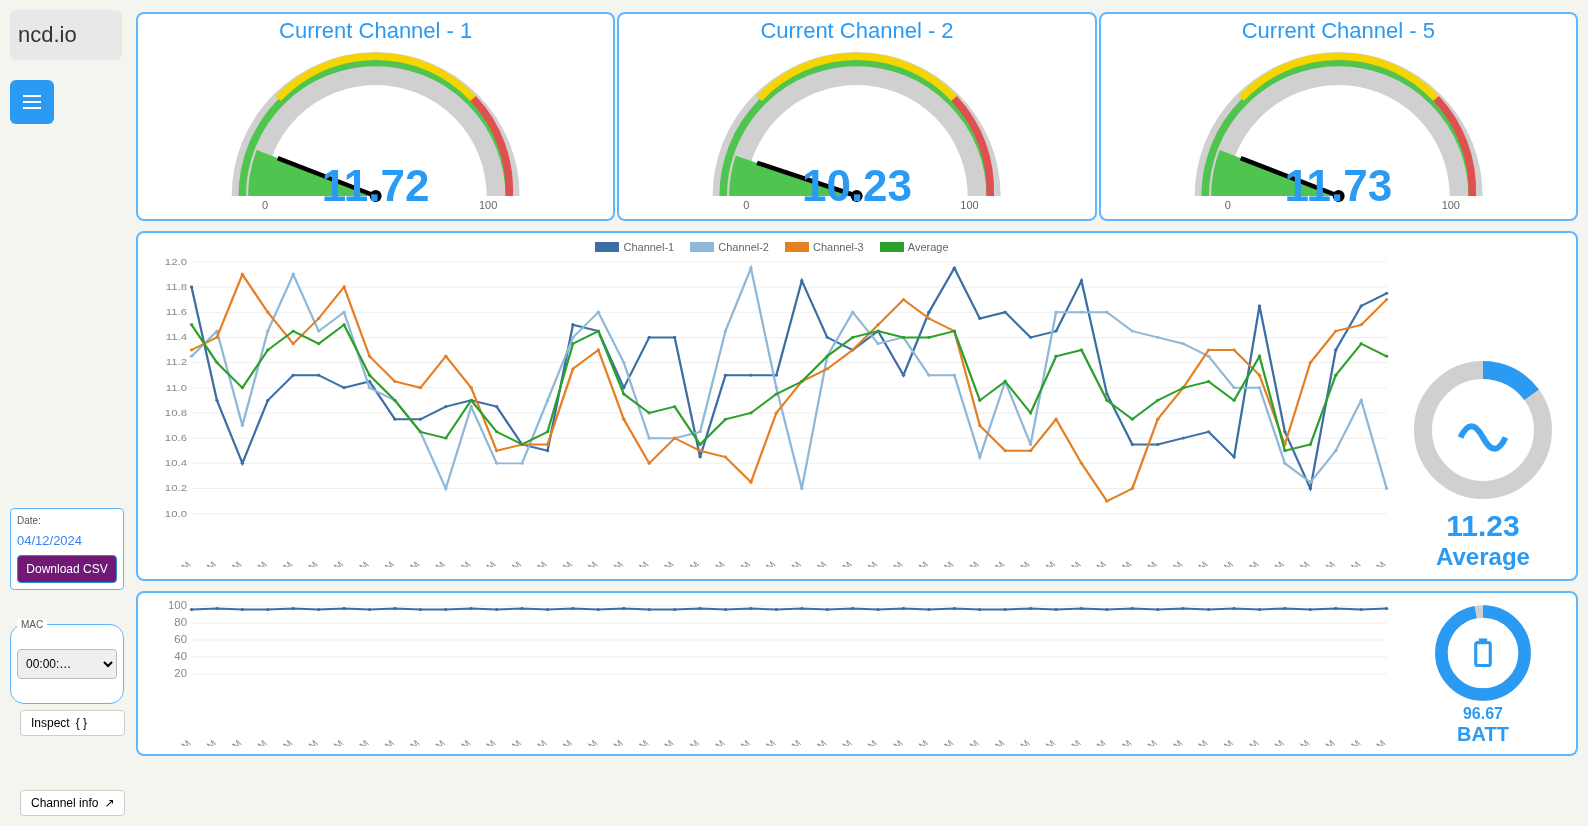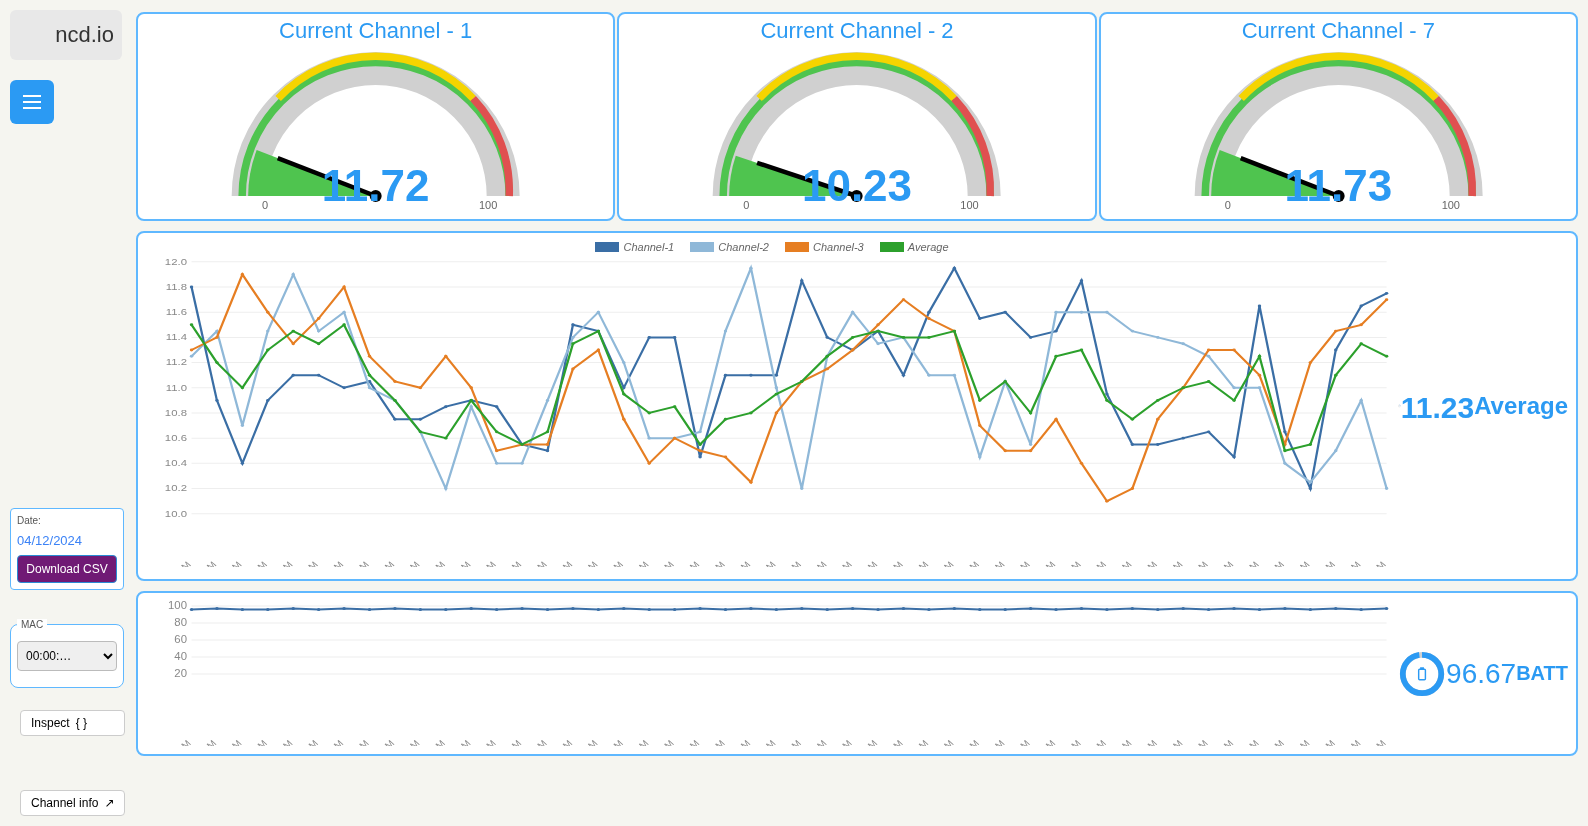--- a/index.html
+++ b/index.html
@@ -1,52 +1,52 @@
 <!DOCTYPE html>
 <html><head>
 <meta charset="utf-8">
 <style>
 * { box-sizing: border-box; margin: 0; padding: 0; }
 body { font-family: -apple-system, Helvetica, Arial, sans-serif; background: #f5f5f0; width: 1588px; height: 826px; overflow: hidden; position: relative; }
 .sidebar { position: absolute; left: 0; top: 0; width: 132px; height: 826px; padding: 10px; }
-.logo { background: #e8e8e8; border-radius: 6px; padding: 12px 8px; text-align: right; font-size: 22px; color: #333; margin-bottom: 20px; }
+.logo { background: #e8e8e8; border-radius: 6px; padding: 12px 8px; text-align: left; font-size: 22px; color: #333; margin-bottom: 20px; }
 .menu-btn { background: #2b9af3; border: none; border-radius: 6px; width: 44px; height: 44px; display: flex; align-items: center; justify-content: center; cursor: pointer; }
 .menu-btn svg { width: 18px; height: 18px; fill: #fff; }
 .date-panel { position: absolute; left: 10px; top: 508px; width: 114px; border: 1px solid #5fb8ff; border-radius: 4px; padding: 6px; background: #fff; }
 .date-label { font-size: 10px; color: #555; }
 .date-input { width: 100%; font-size: 13px; border: none; margin: 7px 0; color: #3b82f6; }
 .dl-btn { width: 100%; background: #701a75; color: #fff; border: 1px solid #2a8cd4; border-radius: 4px; padding: 6px 4px; font-size: 12px; cursor: pointer; }
-.mac-panel { position: absolute; left: 10px; top: 624px; width: 114px; border: 1px solid #5fb8ff; border-radius: 8px; padding: 16px 6px; background: #fff; }
+.mac-panel { position: absolute; left: 10px; top: 624px; width: 114px; border: 1px solid #5fb8ff; border-radius: 14px; padding: 24px 6px; background: #fff; }
 .mac-label { font-size: 10px; color: #555; position: absolute; top: -6px; left: 6px; background: #fff; padding: 0 4px; }
 .mac-select { width: 100%; border: 1px solid #bbb; border-radius: 4px; padding: 6px 4px; font-size: 12px; }
 .bottom-btns { position: absolute; left: 20px; bottom: 10px; display: flex; flex-direction: column; gap: 6px; }
 .small-btn { background: #fff; border: 1px solid #ccc; border-radius: 4px; padding: 5px 10px; font-size: 12px; cursor: pointer; display: flex; align-items: center; gap: 6px; margin-top: 48px; }
 .main { position: absolute; left: 136px; top: 12px; right: 10px; }
 .gauges { display: flex; gap: 2px; margin-bottom: 10px; }
 .gauge-card { flex: 1; background: #fff; border: 2px solid #5fb8ff; border-radius: 8px; padding: 4px 0 8px; text-align: center; }
 .gauge-title { color: #2b9af3; font-size: 22px; font-weight: 400; margin-bottom: 2px; }
 .gauge-wrap { position: relative; width: 100%; height: 165px; }
 .gauge-wrap svg { width: 100%; height: 100%; }
 .gauge-val { position: absolute; bottom: 0; left: 0; right: 0; font-size: 44px; font-weight: bold; color: #2b9af3; }
 .gauge-min { position: absolute; bottom: 0; left: 124px; font-size: 11px; color: #666; }
 .gauge-max { position: absolute; bottom: 0; right: 116px; font-size: 11px; color: #666; }
 .chart-card { background: #fff; border: 2px solid #5fb8ff; border-radius: 8px; padding: 8px; display: flex; margin-bottom: 10px; height: 350px; }
 .chart-area { flex: 1; height: 100%; position: relative; }
-.avg-widget { width: 170px; display: flex; align-items: center; justify-content: flex-end; }
+.avg-widget { width: 170px; display: flex; flex-direction: column; align-items: center; justify-content: flex-end; }
 .ring { width: 150px; height: 150px; }
 .avg-val { font-size: 30px; font-weight: bold; color: #2b9af3; text-align: center; margin-top: 4px; }
 .avg-lbl { font-size: 24px; font-weight: bold; color: #2b9af3; }
 .batt-card { background: #fff; border: 2px solid #5fb8ff; border-radius: 8px; padding: 8px; display: flex; height: 165px; }
-.legend { display: flex; gap: 16px; justify-content: center; font-size: 11px; color: #666; margin-bottom: 4px; font-style: italic; }
+.legend { display: flex; gap: 16px; justify-content: center; font-size: 11px; color: #666; margin-bottom: 4px; }
 .legend span { display: flex; align-items: center; gap: 4px; }
 .legend i { width: 24px; height: 10px; display: inline-block; }
 .ytick { font-size: 10px; fill: #888; text-anchor: end; }
 .xtick { font-size: 9px; fill: #888; text-anchor: end; }
 .grid line { stroke: #eee; stroke-width: 1; }
-.batt-val { font-size: 28px; font-weight: normal; color: #2b9af3; text-align: center; }
+.batt-val { font-size: 16px; font-weight: bold; color: #2b9af3; text-align: center; }
 .batt-lbl { font-size: 20px; font-weight: bold; color: #2b9af3; }
 </style>
 </head>
 <body>
 
 <div class="sidebar">
   <div class="logo">ncd.io</div>
   <button class="menu-btn">
     <svg viewBox="0 0 18 18">
         <rect y="2" width="18" height="2"></rect>
@@ -110,21 +110,21 @@
       <path d="M165 35 A89 89 0 0 1 189 100" fill="none" stroke="#e05050" stroke-width="5"></path>
       <line x1="100" y1="100" x2="33.6" y2="77.9" stroke="#000" stroke-width="3"></line>
       <circle cx="100" cy="100" r="4" fill="#000"></circle>
     </svg>
     <div class="gauge-min">0</div>
     <div class="gauge-max">100</div>
     <div class="gauge-val">10.23</div>
   </div>
       </div>
       <div class="gauge-card">
-        <div class="gauge-title">Current Channel - 7</div>
+        <div class="gauge-title">Current Channel - 5</div>
   <div class="gauge-wrap">
     <svg viewBox="0 0 200 110">
       <path d="M15 100 A85 85 0 0 1 185 100" fill="none" stroke="#d0d0d0" stroke-width="22"></path>
       <path d="M15 100 A85 85 0 0 1 20.7 69.4 L100 100 Z" fill="#4fc44f"></path>
       <path d="M11 100 A89 89 0 0 1 189 100" fill="none" stroke="#4fc44f" stroke-width="5"></path>
       <path d="M35 35 A89 89 0 0 1 165 35" fill="none" stroke="#f5d400" stroke-width="5"></path>
       <path d="M165 35 A89 89 0 0 1 189 100" fill="none" stroke="#e05050" stroke-width="5"></path>
       <line x1="100" y1="100" x2="34.7" y2="74.8" stroke="#000" stroke-width="3"></line>
       <circle cx="100" cy="100" r="4" fill="#000"></circle>
     </svg>

